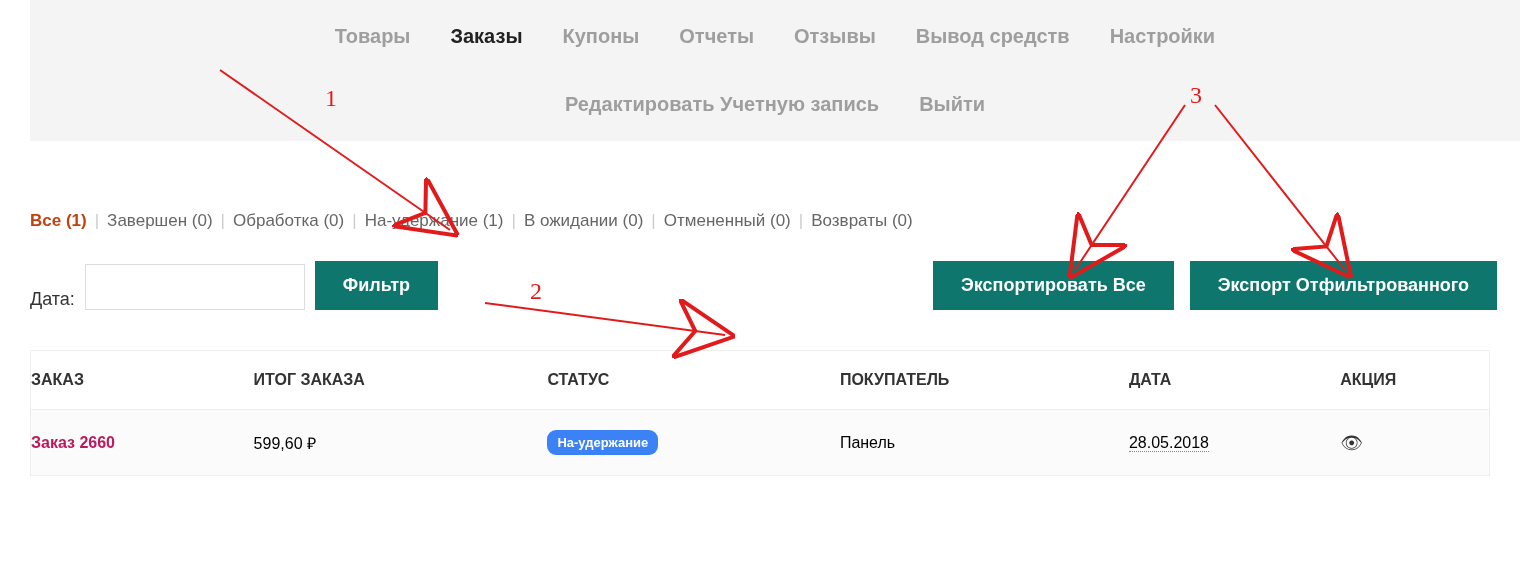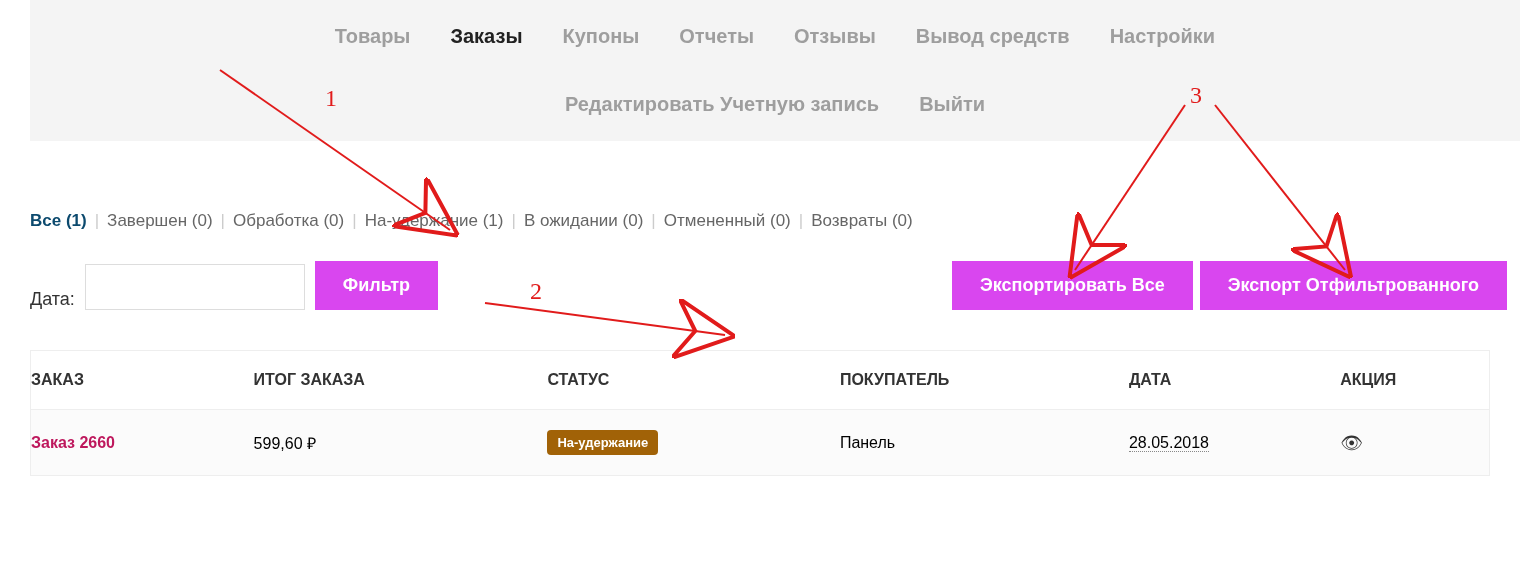--- a/index.html
+++ b/index.html
@@ -29,77 +29,77 @@
 
   .status-filters {
     margin: 70px 0 0 30px;
     display: flex;
     gap: 8px;
     font-size: 17px;
     color: #666;
     align-items: center;
   }
   .status-filter { cursor: pointer; }
-  .status-filter.active { color: #0c4a6e; font-weight: 700; }
+  .status-filter.active { color: #c2410c; font-weight: 700; }
   .divider { color: #ccc; }
 
   .filter-row {
     margin: 30px 0 0 30px;
     display: flex;
     align-items: flex-end;
     position: relative;
   }
   .date-label { font-size: 18px; color: #333; margin-right: 10px; }
   .date-input {
     width: 220px; height: 46px;
     border: 1px solid #ddd;
     background: #fff;
     padding: 0 10px;
     font-size: 16px;
   }
   .btn-red {
-    background: #d946ef;
+    background: #0f766e;
     color: #fff;
     border: none;
     font-size: 18px;
     font-weight: 700;
     padding: 14px 28px;
     cursor: pointer;
   }
   .btn-filter { margin-left: 10px; }
   .export-buttons {
     position: absolute;
-    right: 22px;
-    display: flex;
-    gap: 7px;
+    right: 32px;
+    display: flex;
+    gap: 16px;
   }
 
   .orders-table {
     width: 1460px;
     margin: 40px 0 0 30px;
     border: 1px solid #eee;
     border-collapse: collapse;
   }
   .orders-table th, .orders-table td {
     text-align: left;
     padding: 20px 0;
     font-size: 16px;
   }
   .orders-table thead tr { background: #fff; border-bottom: 1px solid #eee; }
   .orders-table th { font-weight: 700; color: #333; }
   .orders-table tbody tr:nth-child(odd) { background: #fbfbfb; }
   .order-link { color: #be185d; font-weight: 700; cursor: pointer; }
   .status-badge {
     display: inline-block;
-    background: #a16207;
+    background: #3b82f6;
     color: #fff;
     font-size: 13px;
     font-weight: 700;
     padding: 5px 10px;
-    border-radius: 4px;
+    border-radius: 9px;
   }
   .date-dotted { border-bottom: 1px dotted #888; cursor: help; }
   .eye-icon { font-size: 18px; color: #333; cursor: pointer; }
 
   
   .anno { position: absolute; color: #e11b1b; font-family: 'Times New Roman', serif; font-size: 24px; }
   .anno-num { font-weight: 400; }
   svg.arrow { position: absolute; overflow: visible; pointer-events: none; }
 </style>
 </head>

